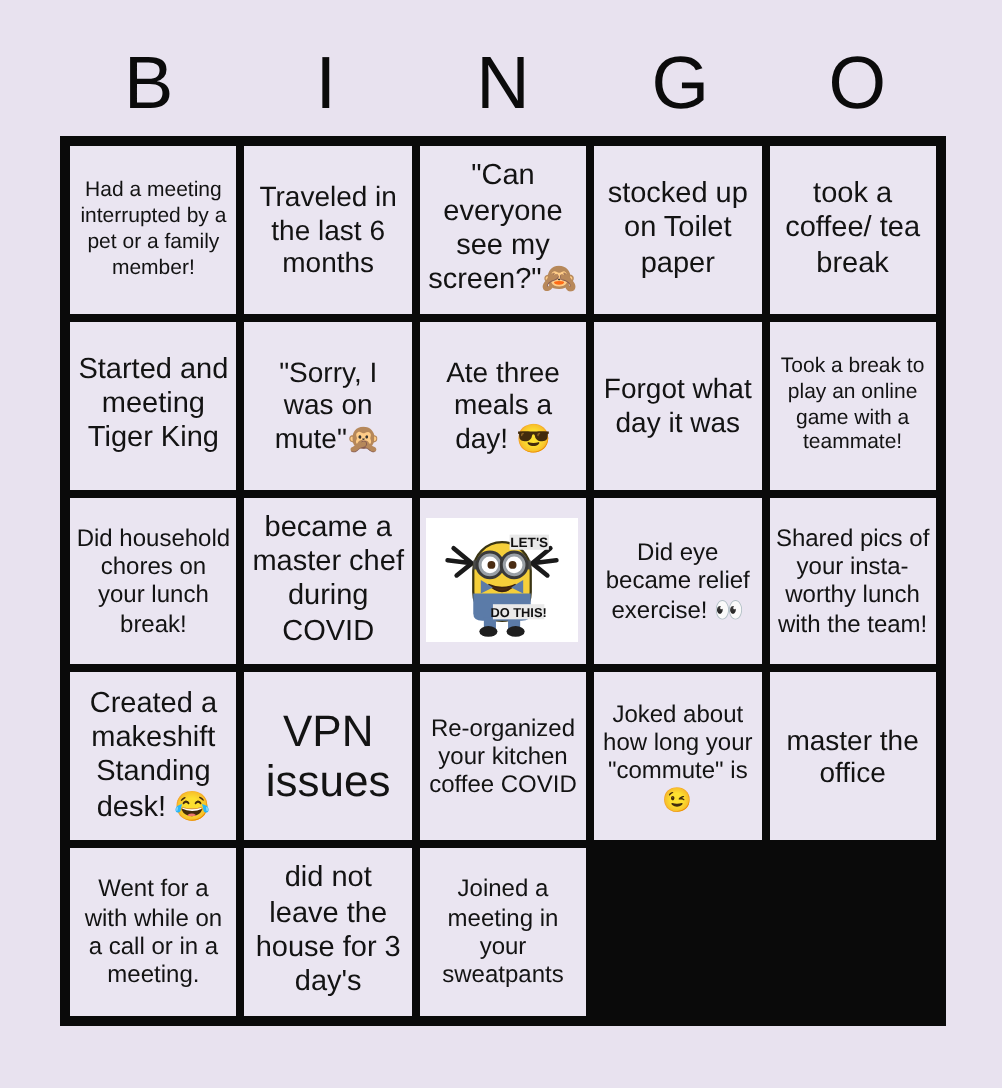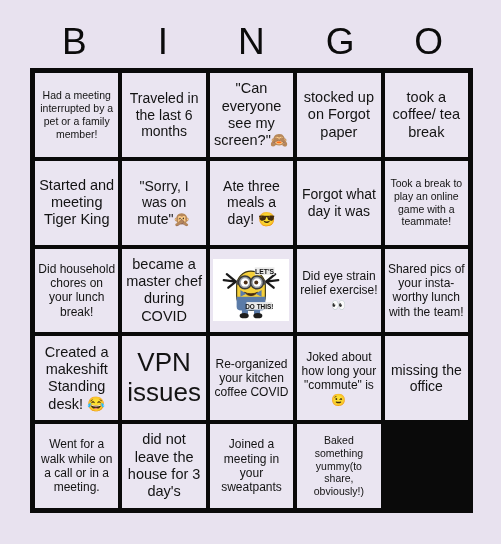--- a/index.html
+++ b/index.html
@@ -70,21 +70,21 @@
     color: #131313;
     line-height: 1.15;
     word-wrap: break-word;
     white-space: pre-wrap;
   }
   
   .fs-xs .txt { font-size: 10.5px; line-height: 1.22; }
   .fs-s  .txt { font-size: 12px;  line-height: 1.2; }
   .fs-m  .txt { font-size: 14.5px; line-height: 1.2; }
   .fs-l  .txt { font-size: 14px;  line-height: 1.18; }
-  .fs-xl .txt { font-size: 26px;  line-height: 1.15; }
+  .fs-xl .txt { font-size: 22px;  line-height: 1.15; }
 
   
   .img-cell {
     padding: 0;
     background: #eae5f1;
   }
   .minion-wrap {
     width: 100%;
     height: 100%;
     display: flex;
@@ -117,21 +117,21 @@
   <div class="cell fs-xs">
         <span class="txt">Had a meeting interrupted by a pet or a family member!</span>
       </div>
       <div class="cell fs-l">
         <span class="txt">Traveled in the last 6 months</span>
       </div>
       <div class="cell fs-m">
         <span class="txt">"Can everyone see my screen?"🙈</span>
       </div>
       <div class="cell fs-m">
-        <span class="txt">stocked up on Forgot paper</span>
+        <span class="txt">stocked up on Toilet paper</span>
       </div>
       <div class="cell fs-m">
         <span class="txt">took a coffee/ tea break</span>
       </div>
       <div class="cell fs-m">
         <span class="txt">Started and meeting Tiger King</span>
       </div>
       <div class="cell fs-l">
         <span class="txt">"Sorry, I was on mute"🙊</span>
       </div>
@@ -173,47 +173,44 @@
             <ellipse cx="41" cy="75" rx="6" ry="3.5" fill="#1e1e1e"></ellipse>
             <ellipse cx="59" cy="75" rx="6" ry="3.5" fill="#1e1e1e"></ellipse>
             <rect x="55" y="11" width="26" height="10" fill="#e9e9e9"></rect>
             <text x="68" y="19.5" font-family="Liberation Sans, sans-serif" font-size="9" font-weight="bold" fill="#111" text-anchor="middle">LET'S</text>
             <rect x="44" y="57" width="34" height="10" fill="#e9e9e9"></rect>
             <text x="61" y="65.5" font-family="Liberation Sans, sans-serif" font-size="8.5" font-weight="bold" fill="#111" text-anchor="middle">DO THIS!</text>
           </svg>
         </div>
       </div>
       <div class="cell fs-s">
-        <span class="txt">Did eye strain relief exercise! 👀</span>
+        <span class="txt">Did eye became relief exercise! 👀</span>
       </div>
       <div class="cell fs-s">
         <span class="txt">Shared pics of your insta-worthy lunch with the team!</span>
       </div>
       <div class="cell fs-m">
         <span class="txt">Created a makeshift Standing desk! 😂</span>
       </div>
       <div class="cell fs-xl">
         <span class="txt">VPN issues</span>
       </div>
       <div class="cell fs-s">
         <span class="txt">Re-organized your kitchen coffee COVID</span>
       </div>
       <div class="cell fs-s">
         <span class="txt">Joked about how long your "commute" is 😉</span>
       </div>
       <div class="cell fs-l">
-        <span class="txt">missing the office</span>
-      </div>
-      <div class="cell fs-s">
-        <span class="txt">Went for a walk while on a call or in a meeting.</span>
+        <span class="txt">master the office</span>
+      </div>
+      <div class="cell fs-s">
+        <span class="txt">Went for a with while on a call or in a meeting.</span>
       </div>
       <div class="cell fs-m">
         <span class="txt">did not leave the house for 3 day's</span>
       </div>
       <div class="cell fs-s">
         <span class="txt">Joined a meeting in your sweatpants</span>
       </div>
-      <div class="cell fs-xs">
-        <span class="txt">Baked something yummy(to share, obviously!)</span>
-      </div>
     </div>
 
 </div>
 
 </body></html>

